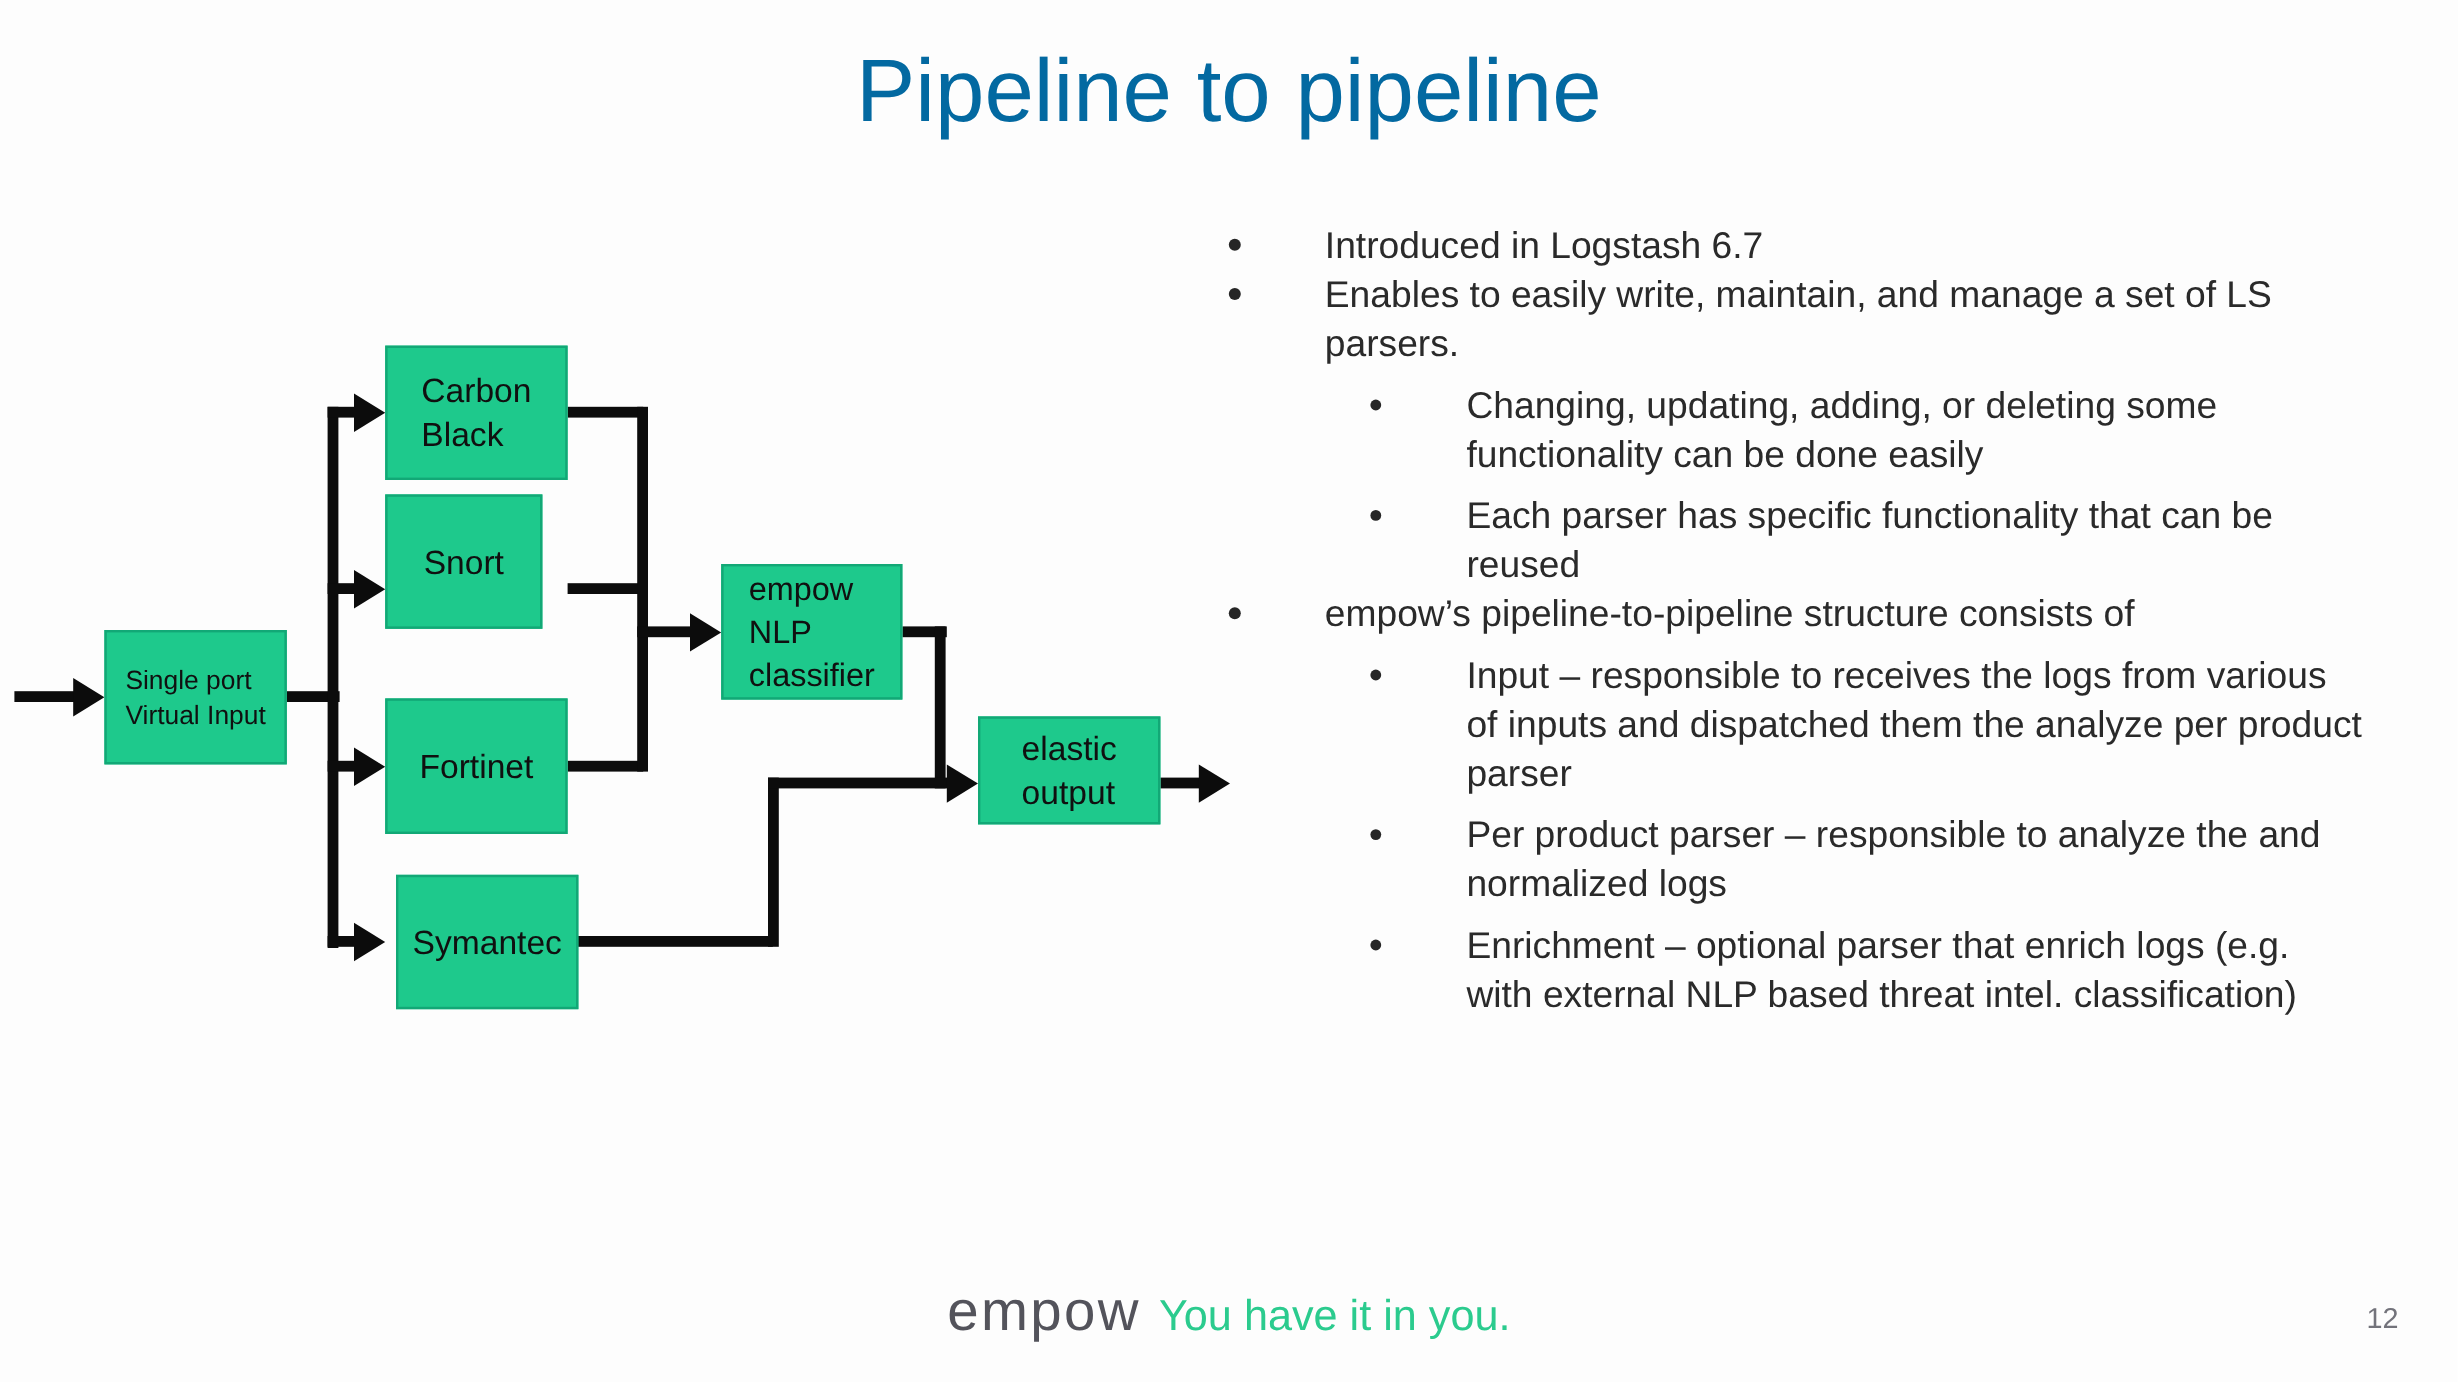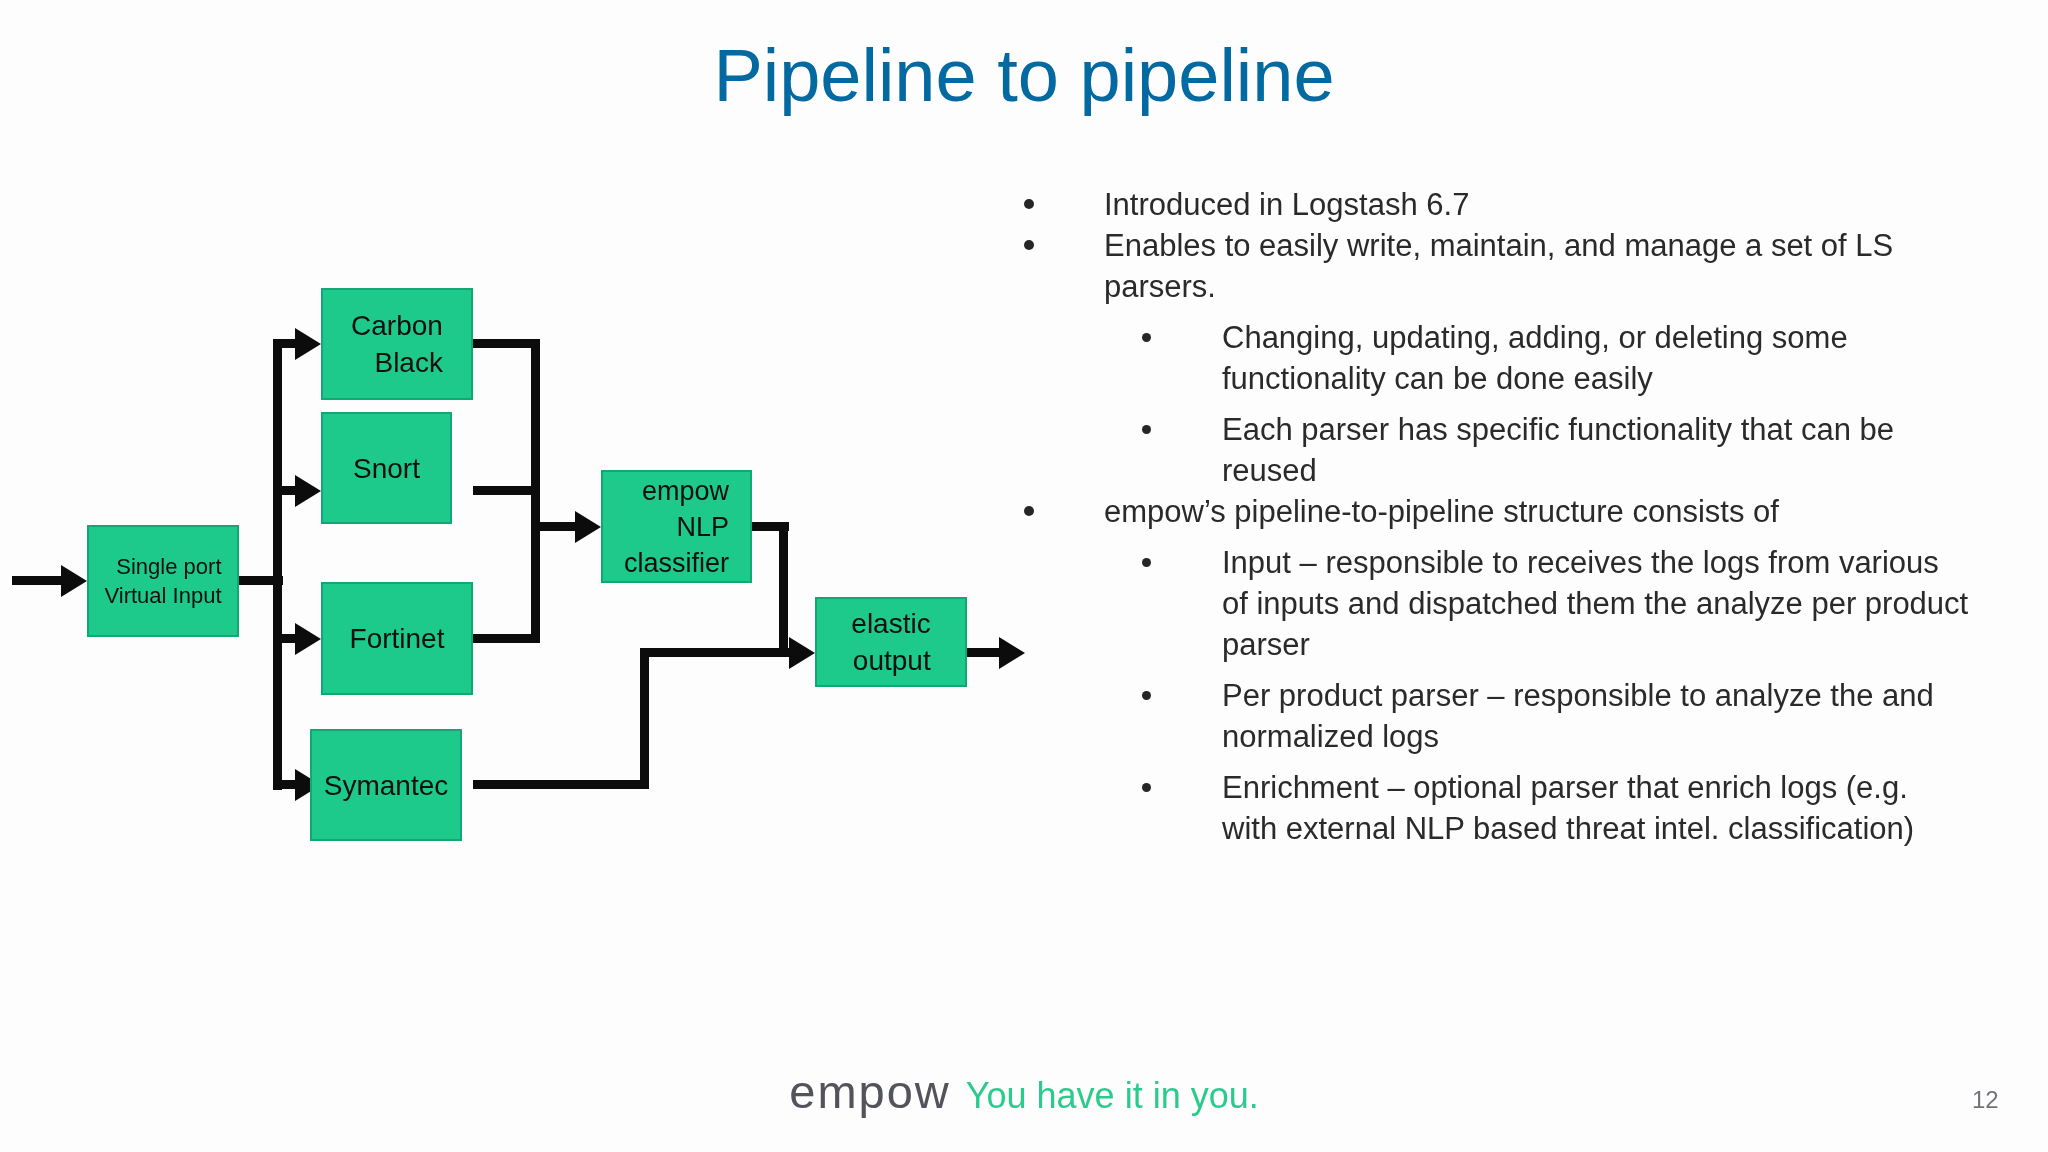--- a/index.html
+++ b/index.html
@@ -26,21 +26,21 @@
 
   
   .gbox {
     position: absolute;
     box-sizing: border-box;
     background: #1ec98c;
     border: 2px solid #12a876;
     display: flex;
     align-items: center;
     justify-content: center;
-    text-align: right;
+    text-align: left;
     color: #101010;
   }
   .gbox .lbl { white-space: pre-line; }
 
   .hline, .vline { position: absolute; background: #0c0c0c; }
   .arr {
     position: absolute;
     width: 0; height: 0;
     border-top: 16px solid transparent;
     border-bottom: 16px solid transparent;
@@ -156,21 +156,21 @@
     </div>
 
     <div class="gbox" style="left:321px;top:412px;width:131px;height:112px;font-size:28px;line-height:37px">
       <span class="lbl">Snort</span>
     </div>
 
     <div class="gbox" style="left:321px;top:582px;width:152px;height:113px;font-size:28px;line-height:37px">
       <span class="lbl">Fortinet</span>
     </div>
 
-    <div class="gbox" style="left:310px;top:729px;width:152px;height:112px;font-size:28px;line-height:37px">
+    <div class="gbox" style="left:330px;top:729px;width:152px;height:112px;font-size:28px;line-height:37px">
       <span class="lbl">Symantec</span>
     </div>
 
     <div class="gbox" style="left:601px;top:470px;width:151px;height:113px;font-size:27px;line-height:36px">
       <span class="lbl">empow
 NLP
 classifier</span>
     </div>
 
     <div class="gbox" style="left:815px;top:597px;width:152px;height:90px;font-size:28px;line-height:37px">

